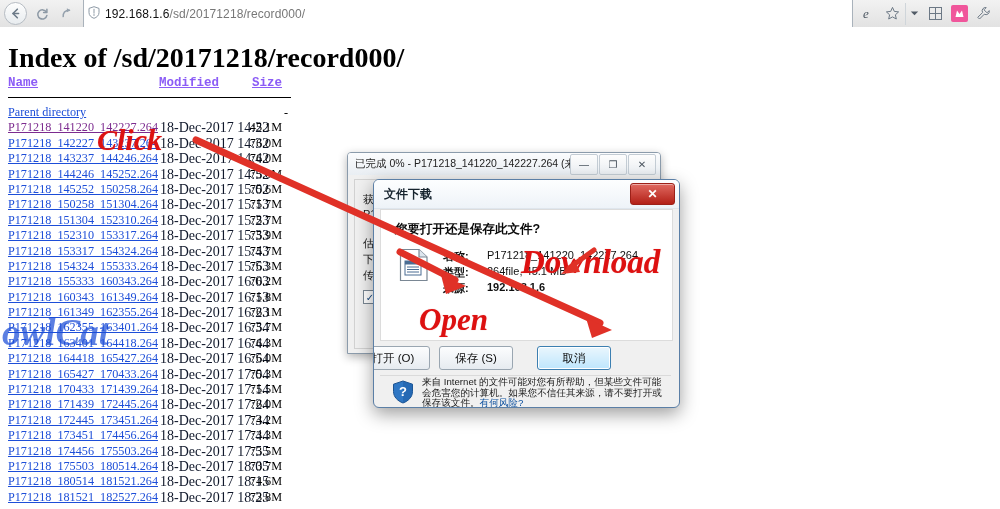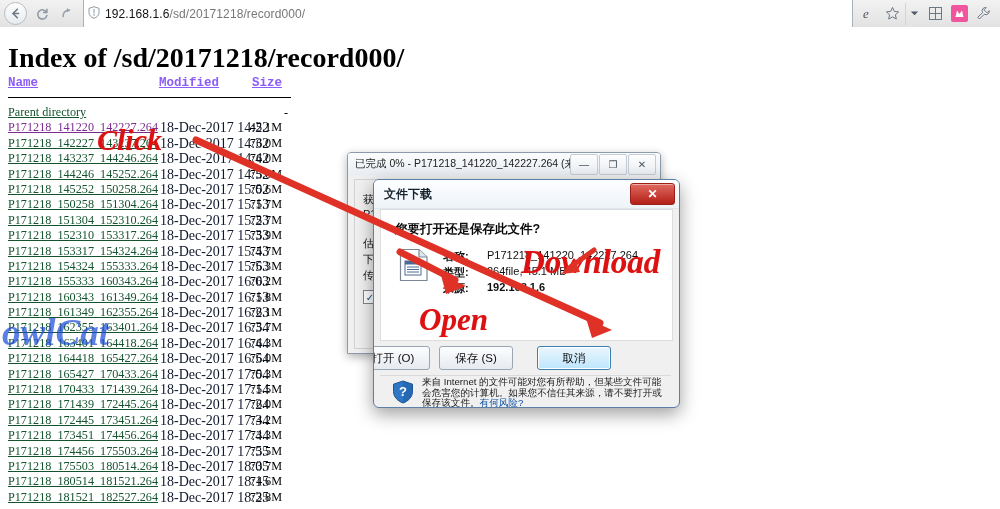--- a/index.html
+++ b/index.html
@@ -69,21 +69,21 @@
   #hdr-name{left:0;}
   #hdr-modified{left:151px;}
   #hdr-size{left:244px;}
 
   #hdr-rule{
     position:absolute;left:0;top:70px;width:283px;height:1px;background:#000;
   }
   .row{position:relative;height:15.4px;font-size:12.2px;white-space:nowrap;}
   .row .fname{
     position:absolute;left:0;top:0;
-    color:#14532d;text-decoration:underline;
+    color:#1d4ed8;text-decoration:underline;
     font-family:"Liberation Serif",serif;font-size:12.2px;
   }
   .row.visited .fname{color:#7c2b8f;}
   .row .mod{
     position:absolute;left:152px;top:0;color:#0f172a;
     font-family:"Liberation Serif",serif;font-size:14px;
   }
   .row .size{
     position:absolute;left:241px;top:0;color:#000;text-align:right;width:33px;
     font-family:"Liberation Serif",serif;font-size:12.2px;

